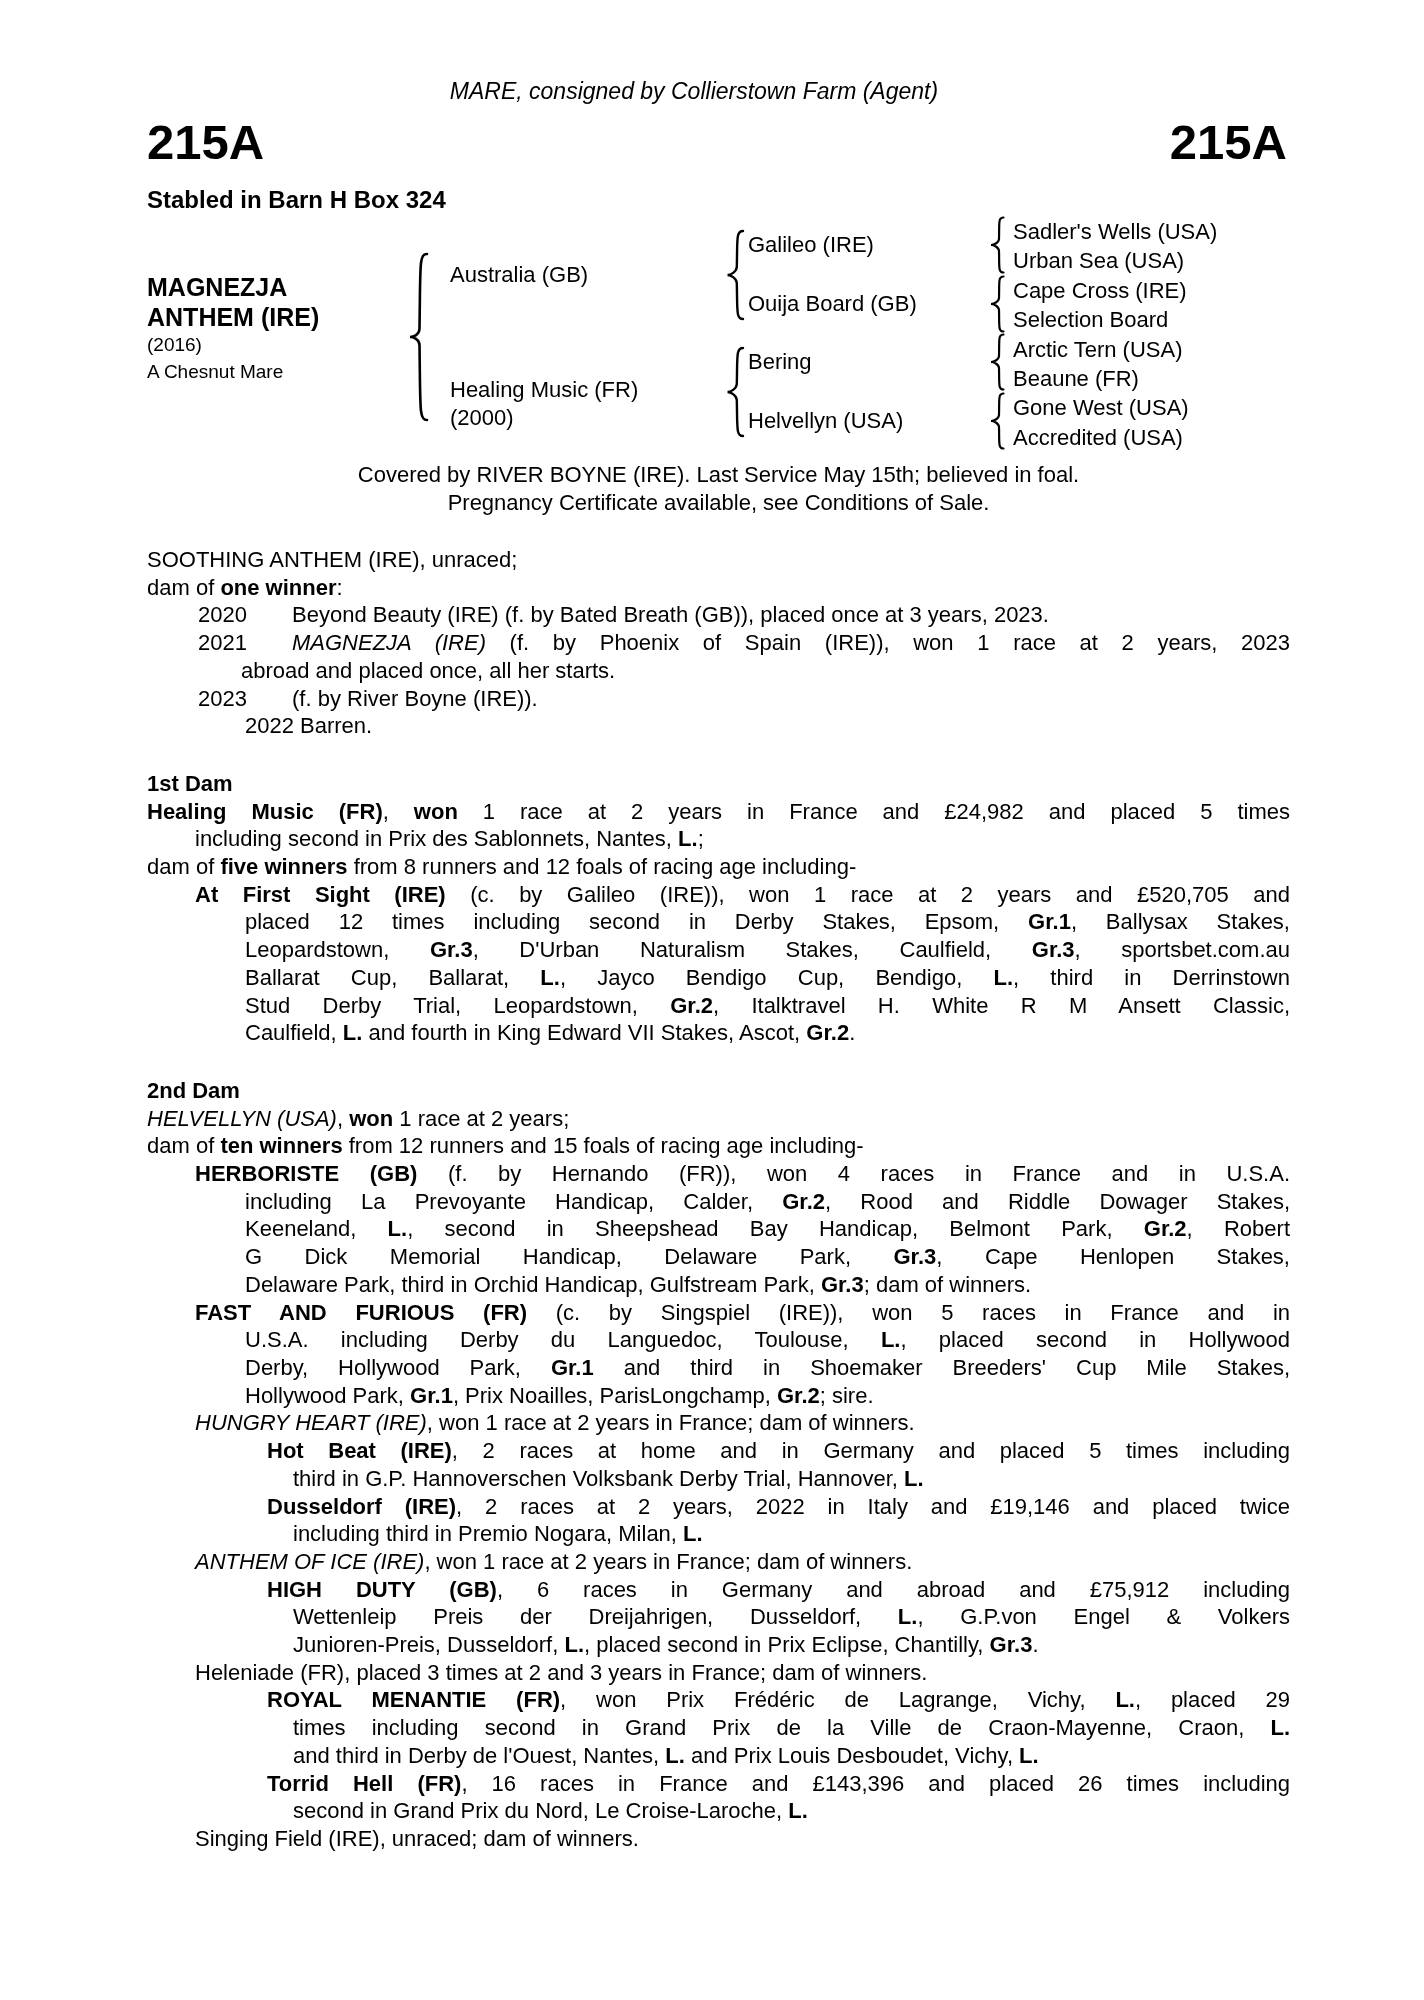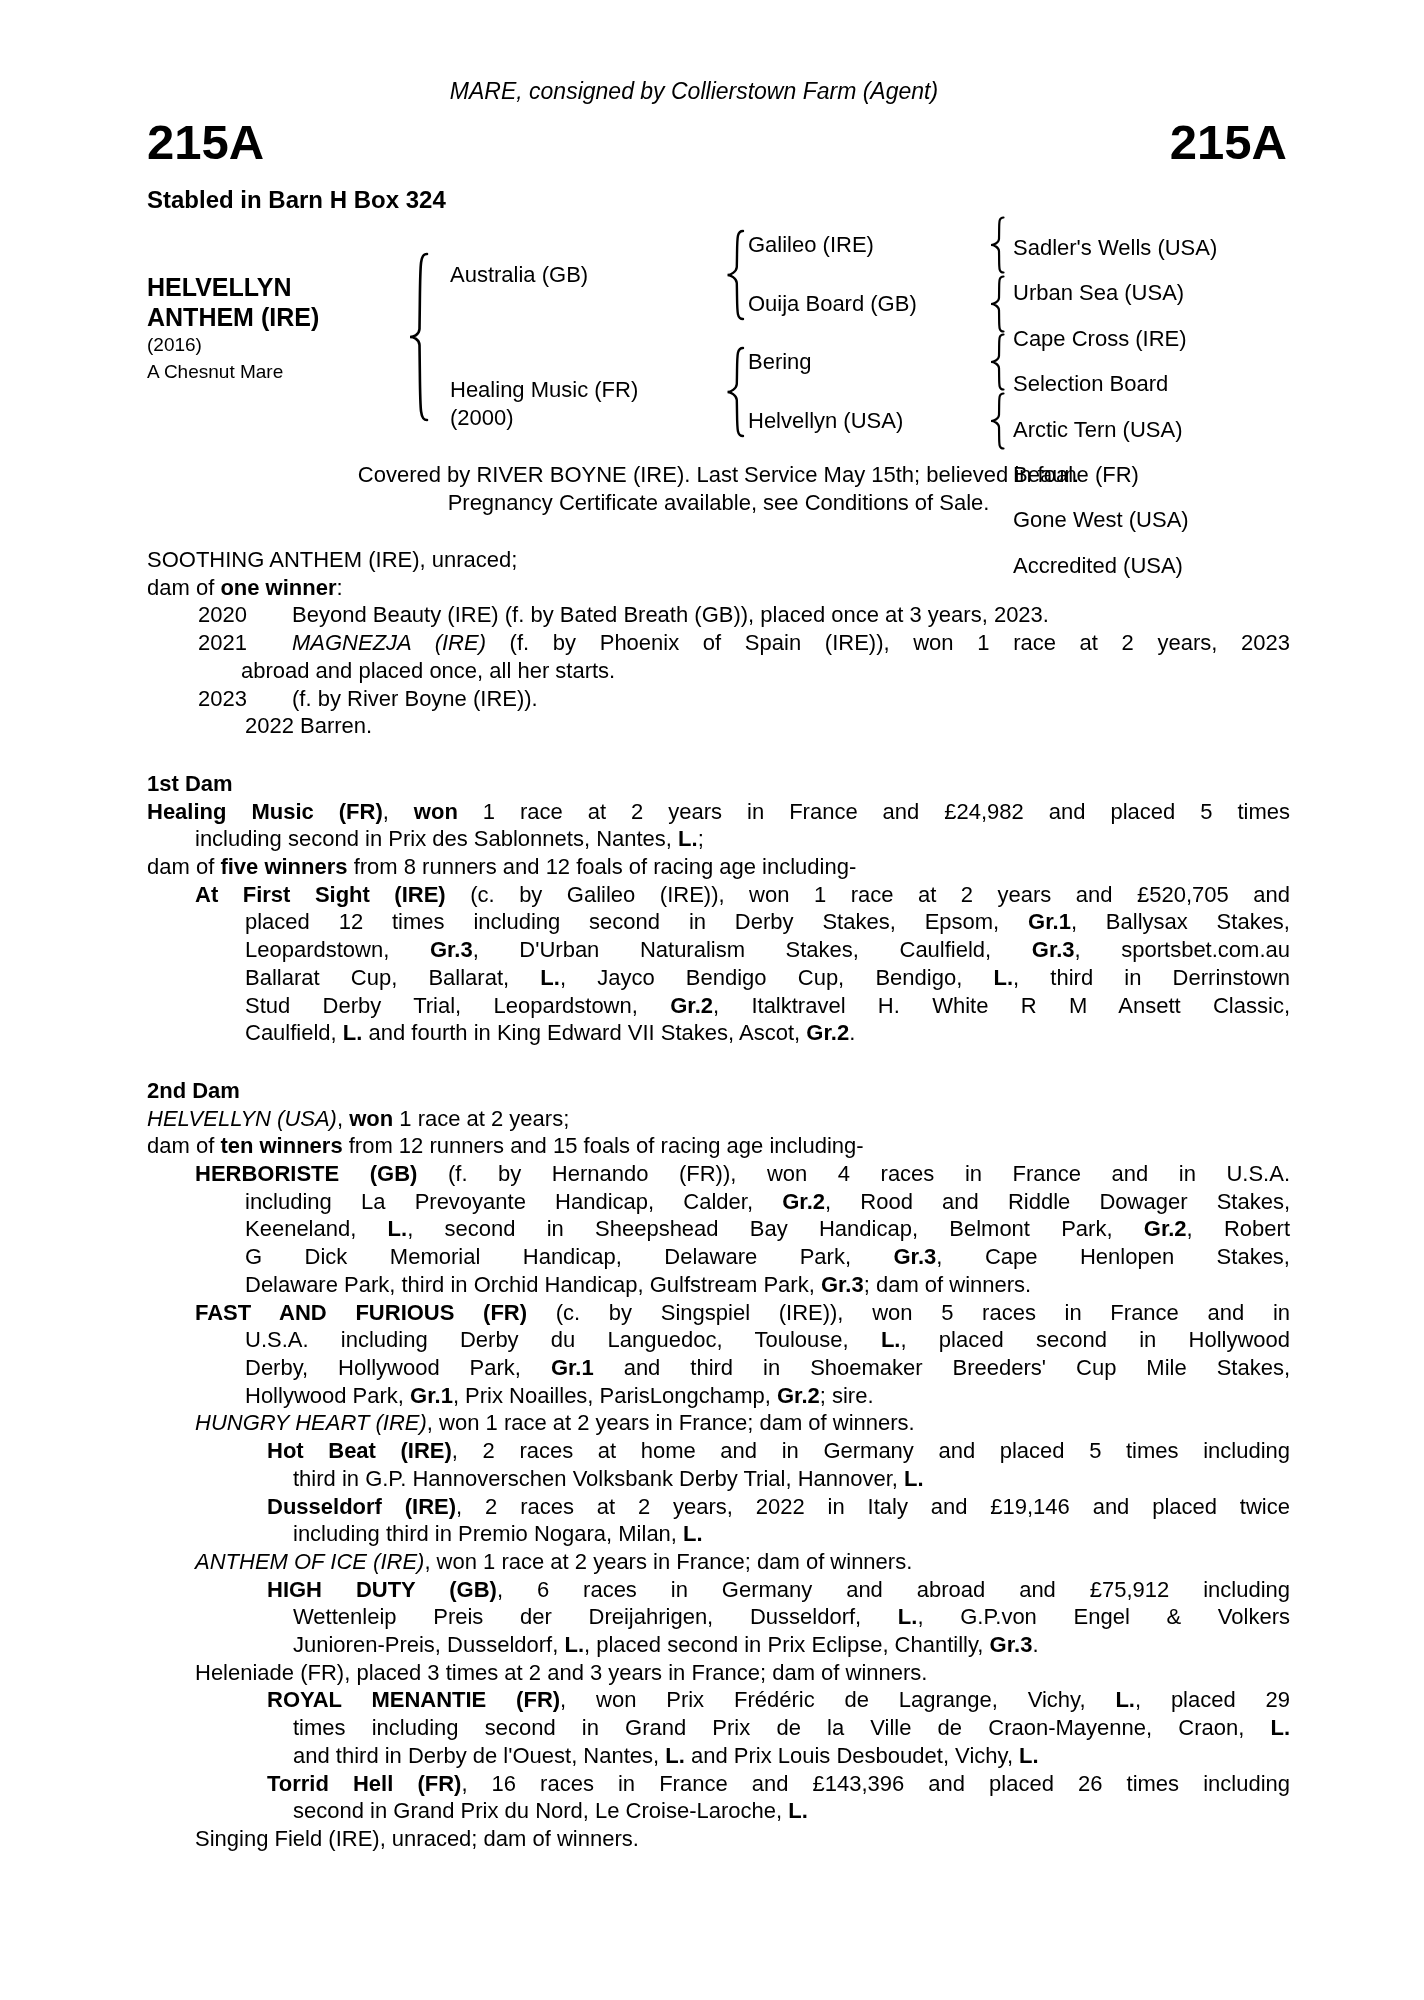--- a/index.html
+++ b/index.html
@@ -14,21 +14,21 @@
   
   #consignor{left:0;top:78px;width:1388px;text-align:center;font-style:italic;font-size:23px;}
   #lot-left{left:147px;top:118px;font-size:49px;font-weight:700;line-height:1;}
   #lot-right{right:137px;top:118px;font-size:49px;font-weight:700;line-height:1;}
   #stabled{left:147px;top:186px;font-size:24px;font-weight:700;}
   
   .ped-txt{font-size:22px;line-height:26px;white-space:nowrap;}
   #ped-name{left:147px;top:272px;}
   #ped-name .nm{font-size:25px;line-height:30px;font-weight:700;white-space:nowrap;}
   #ped-name .sub{font-size:19px;line-height:26.5px;white-space:nowrap;}
-  .gen3-col div{height:29.4px;line-height:29.4px;margin-top:16px;}
+  .gen3-col div{height:29.4px;line-height:29.4px;}
   svg.brace{position:absolute;}
   
   #covering{left:147px;top:461px;width:1143px;text-align:center;font-size:22px;line-height:27.6px;}
   
   #body-text{left:147px;top:546px;width:1143px;font-size:22px;line-height:27.7px;}
   .ln{text-align:justify;text-align-last:justify;}
   .ln.last{text-align-last:left;}
   .l0 .ln{margin-left:48px}.l0 .ln.first{margin-left:0}
   .l1 .ln{margin-left:98px}.l1 .ln.first{margin-left:48px}
   .l2 .ln{margin-left:146px}.l2 .ln.first{margin-left:120px}
@@ -44,21 +44,21 @@
 <body>
 
 <div id="page">
 
   <div class="abs" id="consignor">MARE, consigned by Collierstown Farm (Agent)</div>
   <div class="abs" id="lot-left">215A</div>
   <div class="abs" id="lot-right">215A</div>
   <div class="abs" id="stabled">Stabled in Barn H Box 324</div>
 
   <div class="abs" id="ped-name">
-    <div class="nm">HELVELLYN</div>
+    <div class="nm">MAGNEZJA</div>
     <div class="nm">ANTHEM (IRE)</div>
     <div class="sub">(2016)</div>
     <div class="sub">A Chesnut Mare</div>
   </div>
 
   <svg class="brace" style="left:406px;top:252px;" width="24" height="170" viewBox="0 0 24 170">
     <path d="M21 2 C13 2 14.5 12 13.5 77 C13 83.5 7 85 4 85 C7 85 13 86.5 13.5 93 C14.5 158 13 168 21 168" fill="none" stroke="#000" stroke-width="2.6" stroke-linecap="round"></path>
   </svg>
   <svg class="brace" style="left:724px;top:229px;" width="22" height="92" viewBox="0 0 22 92">
     <path d="M19 2 C12 2 13.5 10 12.8 38 C12.4 43 6.5 46 3.5 46 C6.5 46 12.4 49 12.8 54 C13.5 82 12 90 19 90" fill="none" stroke="#000" stroke-width="2.4" stroke-linecap="round"></path>

